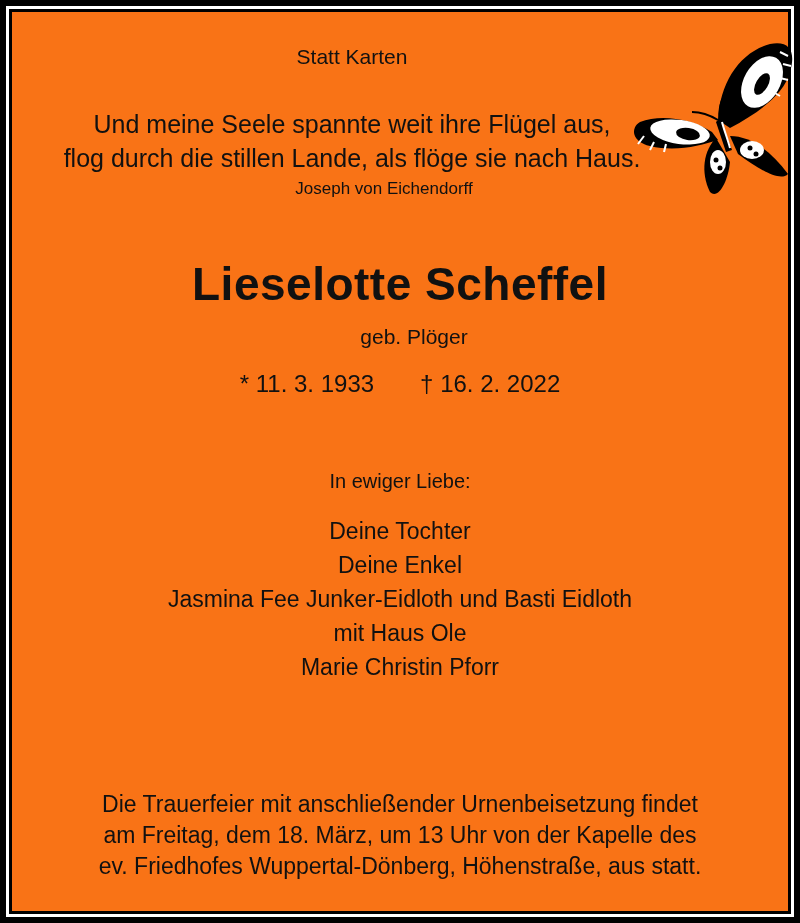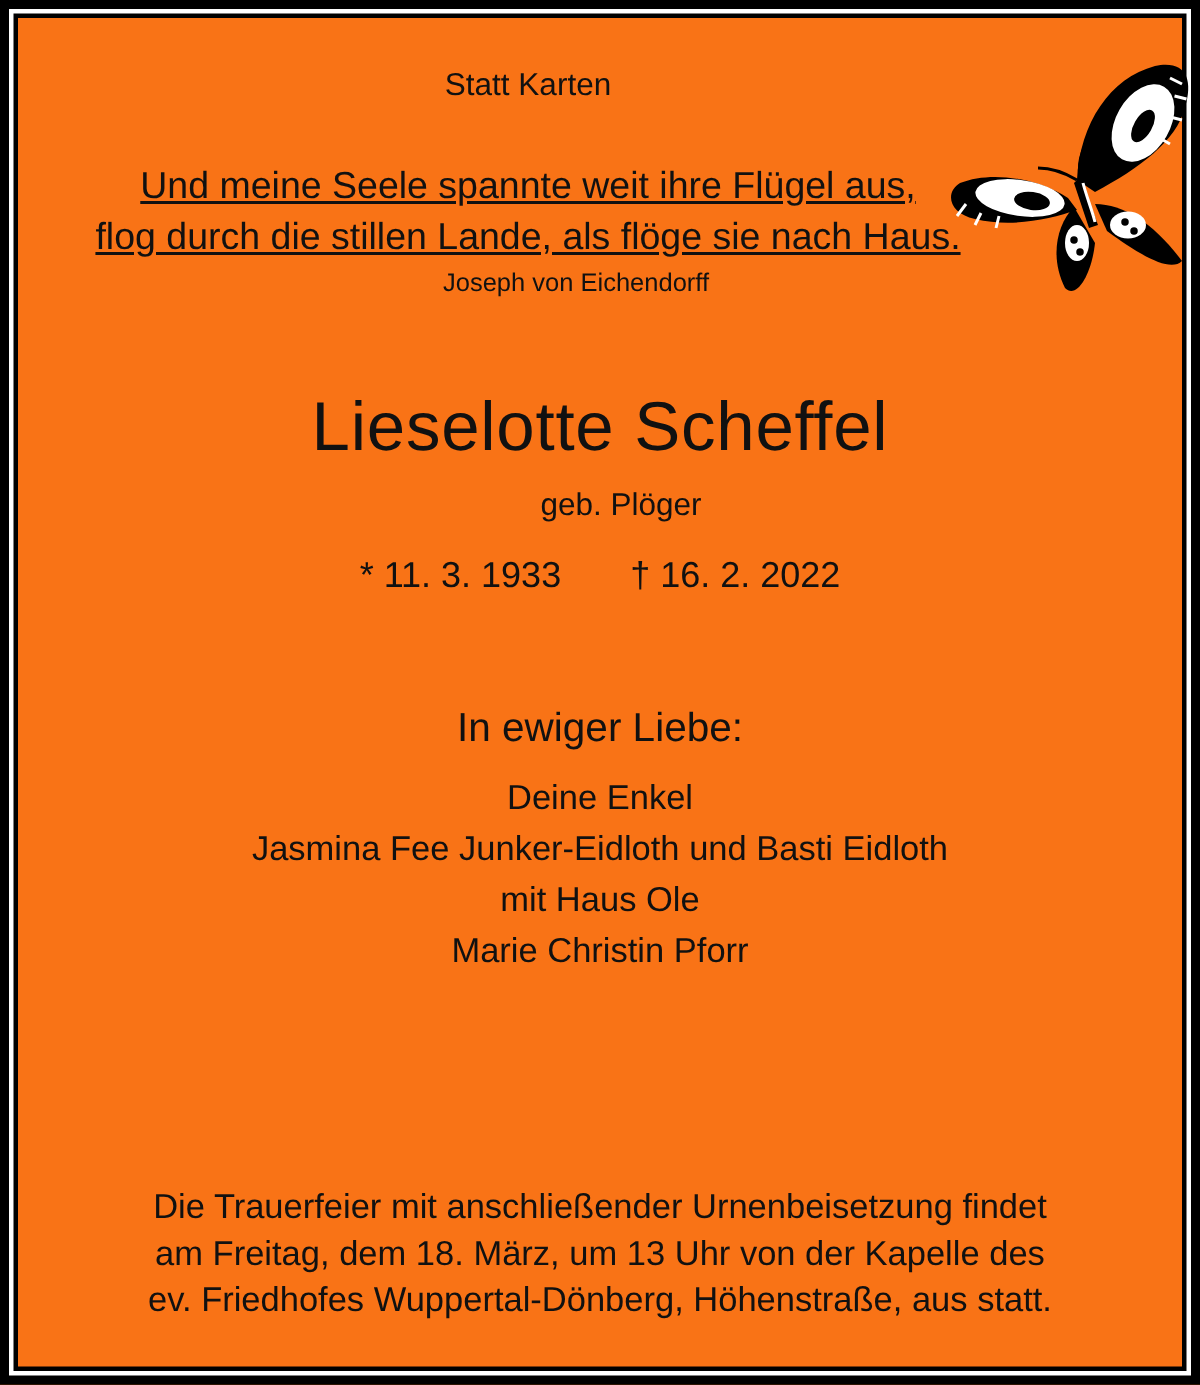--- a/index.html
+++ b/index.html
@@ -3,27 +3,27 @@
   <meta charset="utf-8">
   <style>
     html, body { margin: 0; padding: 0; background: #000; }
     body { width: 800px; height: 923px; position: relative; overflow: hidden; font-family: "Liberation Sans", sans-serif; color: #111; }
     .frame-outer { position: absolute; left: 0; top: 0; width: 800px; height: 923px; background: #000; }
     .frame-gap { position: absolute; left: 6px; top: 6px; right: 6px; bottom: 6px; background: #fff; }
     .frame-inner { position: absolute; left: 9px; top: 9px; right: 9px; bottom: 9px; background: #000; }
     .paper { position: absolute; left: 12px; top: 12px; right: 12px; bottom: 12px; background: #f97316; }
     .t { position: absolute; left: 0; right: 0; text-align: center; white-space: nowrap; }
     .statt { top: 33px; left: 0; width: 680px; font-size: 21px; }
-    .poem { top: 95px; left: 0; width: 680px; font-size: 25px; line-height: 34px; text-decoration: underline; }
+    .poem { top: 95px; left: 0; width: 680px; font-size: 25px; line-height: 34px; }
     .author { top: 167px; left: 0; width: 680px; font-size: 17px; margin-left: 32px; }
-    .name { top: 245px; font-size: 46px; font-weight: normal; letter-spacing: 0.5px; }
+    .name { top: 245px; font-size: 46px; font-weight: bold; letter-spacing: 0.5px; }
     .geb { top: 313px; font-size: 21px; padding-left: 28px; }
     .dates { top: 358px; font-size: 24px; }
     .dates .gap { display: inline-block; width: 46px; }
-    .love { top: 458px; font-size: 27px; }
+    .love { top: 458px; font-size: 20px; }
     .family { top: 502px; font-size: 23px; line-height: 34px; }
     .family div { height: 34px; }
     .ceremony { top: 777px; font-size: 23px; line-height: 31px; }
     .ceremony div { height: 31px; }
     .butterfly { position: absolute; left: 608px; top: 20px; width: 190px; height: 170px; }
   </style>
 </head>
 <body>
 
 <div class="frame-outer"></div>
@@ -78,20 +78,21 @@
 
   <div class="t name">Lieselotte Scheffel</div>
   <div class="t geb">geb. Plöger</div>
   <div class="t dates">
     <span>* 11. 3. 1933</span><span class="gap"></span><span>† 16. 2. 2022</span>
   </div>
 
   <div class="t love">In ewiger Liebe:</div>
 
   <div class="t family">
+    <div>Deine Tochter</div>
     <div>Deine Enkel</div>
     <div>Jasmina Fee Junker-Eidloth und Basti Eidloth</div>
     <div>mit Haus Ole</div>
     <div>Marie Christin Pforr</div>
   </div>
 
   <div class="t ceremony">
     <div>Die Trauerfeier mit anschließender Urnenbeisetzung findet</div>
     <div>am Freitag, dem 18. März, um 13 Uhr von der Kapelle des</div>
     <div>ev. Friedhofes Wuppertal-Dönberg, Höhenstraße, aus statt.</div>

